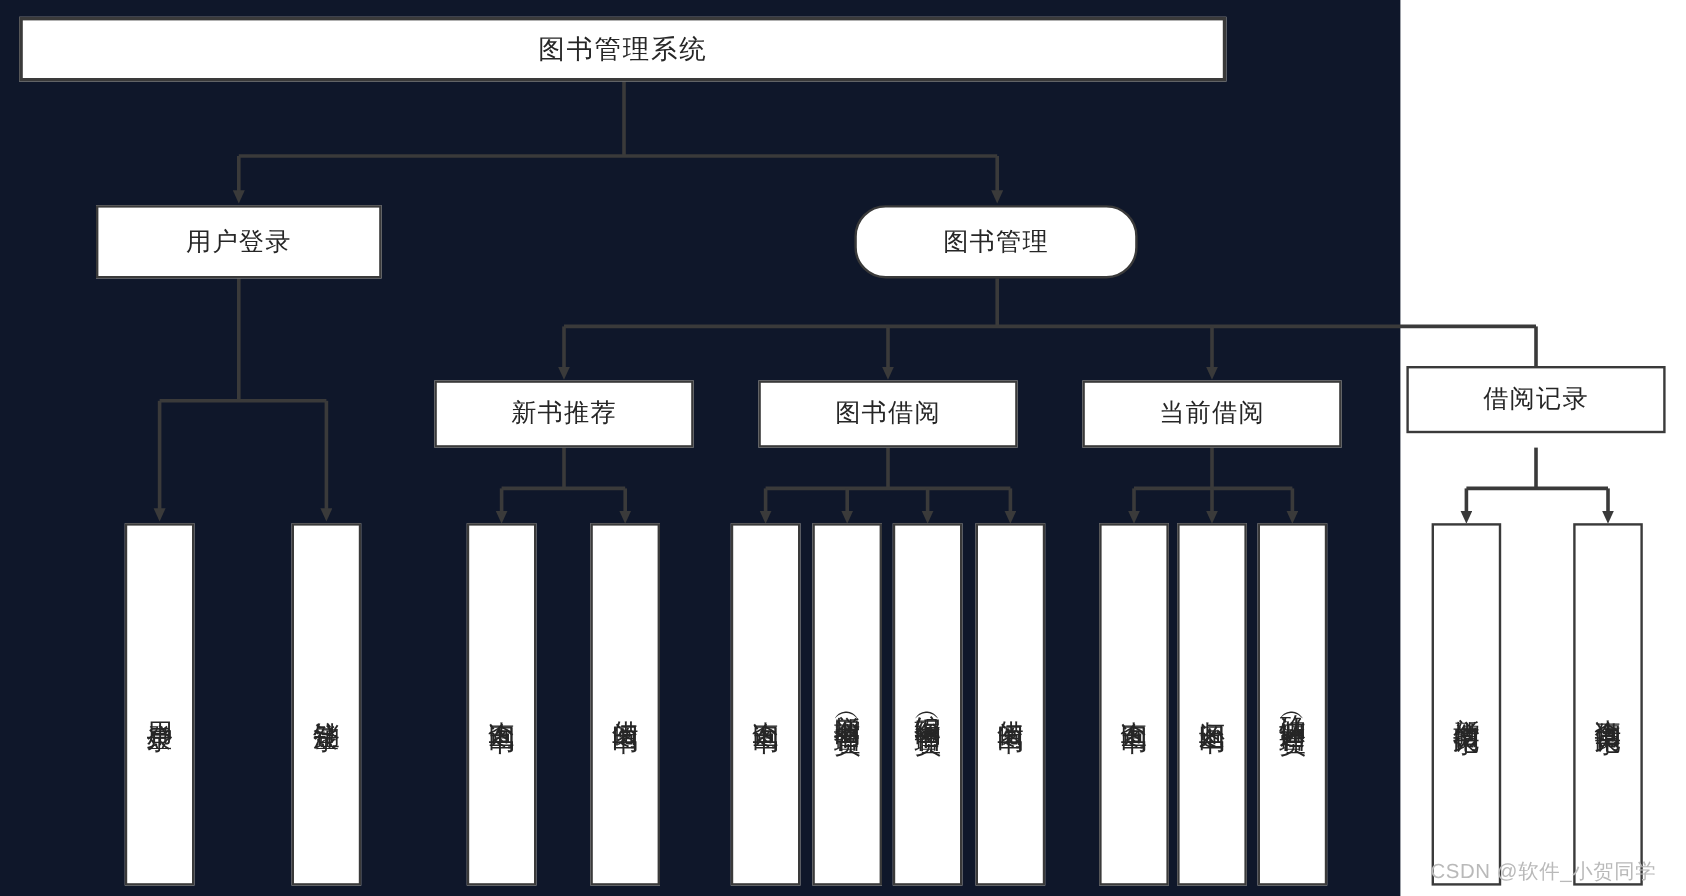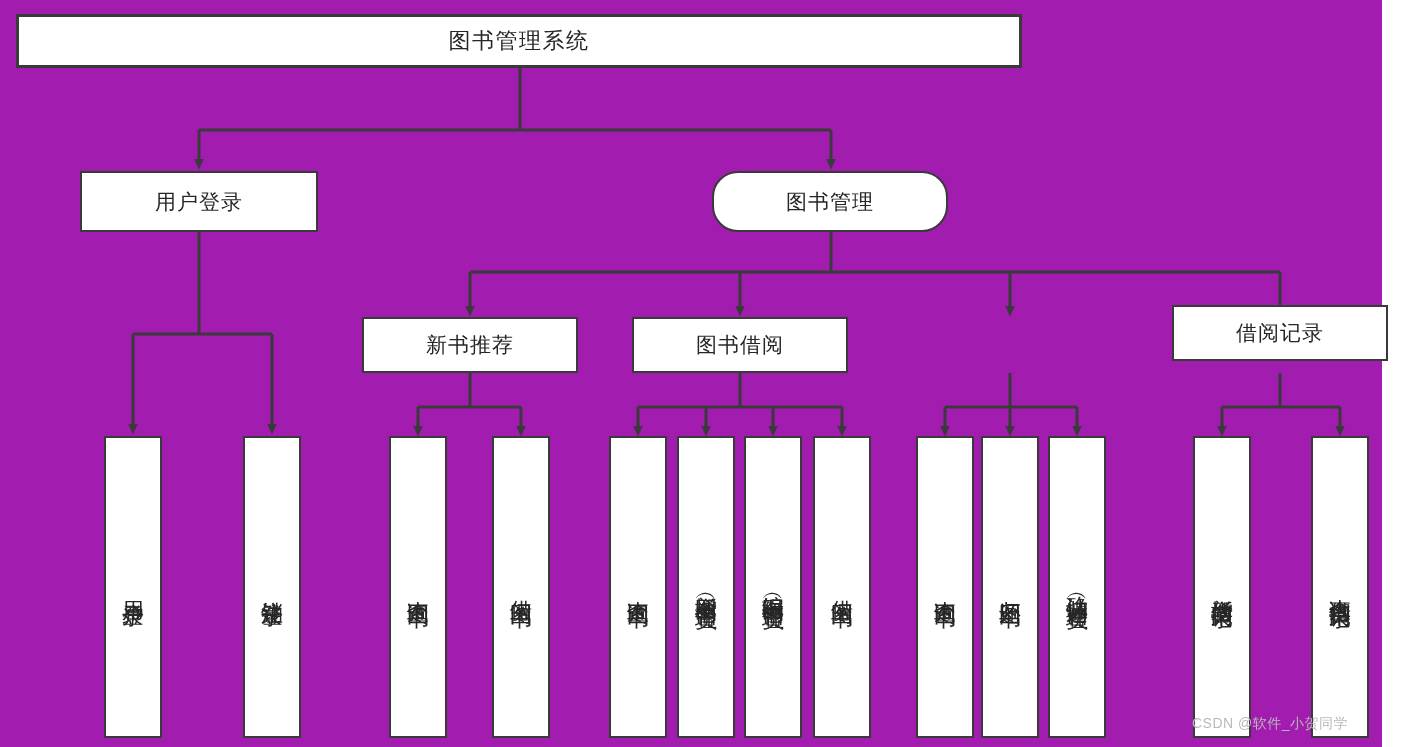--- a/index.html
+++ b/index.html
@@ -1,38 +1,38 @@
 <!DOCTYPE html>
 <html><head>
 <meta charset="utf-8">
 <style>
   html,body{margin:0;padding:0;background:#ffffff;}
   body{width:1405px;height:747px;overflow:hidden;
        font-family:"Liberation Sans","DejaVu Sans",sans-serif;}
-  #canvas{position:relative;width:1382px;height:747px;background:#a21caf;text-decoration:underline;}
+  #canvas{position:relative;width:1167px;height:747px;background:#0f172a;text-decoration:underline;}
 
   svg.edges{position:absolute;left:0;top:0;width:1405px;height:747px;pointer-events:none;}
 
   .node{position:absolute;box-sizing:border-box;background:#ffffff;
         border:2.5px solid #3a3a3a;display:flex;align-items:center;
         justify-content:center;color:#262626;}
   .node.root{border-width:3px;}
   .node .lbl{display:block;text-align:center;line-height:1.12;}
 
   
   .h-node .lbl{font-size:21px;letter-spacing:1px;}
   .root .lbl{font-size:22px;letter-spacing:1.5px;}
 
   
   .v-node{writing-mode:vertical-rl;text-orientation:upright;}
   .v-node .lbl{font-size:22px;line-height:1.18;letter-spacing:2px;
                writing-mode:vertical-rl;text-orientation:upright;
                white-space:nowrap;}
 
-  .watermark{position:absolute;color:#b9b9b9;font-size:14px;
+  .watermark{position:absolute;color:#b9b9b9;font-size:17px;
              letter-spacing:0.5px;white-space:nowrap;}
 </style>
 </head>
 <body>
 
 <div id="canvas">
 
   <svg class="edges" viewBox="0 0 1405 747">
     <defs>
       <marker id="arw" markerWidth="12" markerHeight="12" refX="1.5" refY="5" orient="auto" markerUnits="userSpaceOnUse">
@@ -96,20 +96,23 @@
   </div>
 
   <div class="node h-node" style="left:632px;top:317px;width:216px;height:56px;">
     <span class="lbl">图书借阅</span>
   </div>
 
   <div class="node h-node" style="left:362px;top:317px;width:216px;height:56px;">
     <span class="lbl">新书推荐</span>
   </div>
 
+  <div class="node h-node" style="left:902px;top:317px;width:216px;height:56px;">
+    <span class="lbl">当前借阅</span>
+  </div>
 
   <div class="node h-node" style="left:1172px;top:305px;width:216px;height:56px;">
     <span class="lbl">借阅记录</span>
   </div>
 
   <div class="node v-node" style="left:104px;top:436px;width:58px;height:302px;">
     <span class="lbl">用户登录</span>
   </div>
 
   <div class="node v-node" style="left:243px;top:436px;width:58px;height:302px;">

